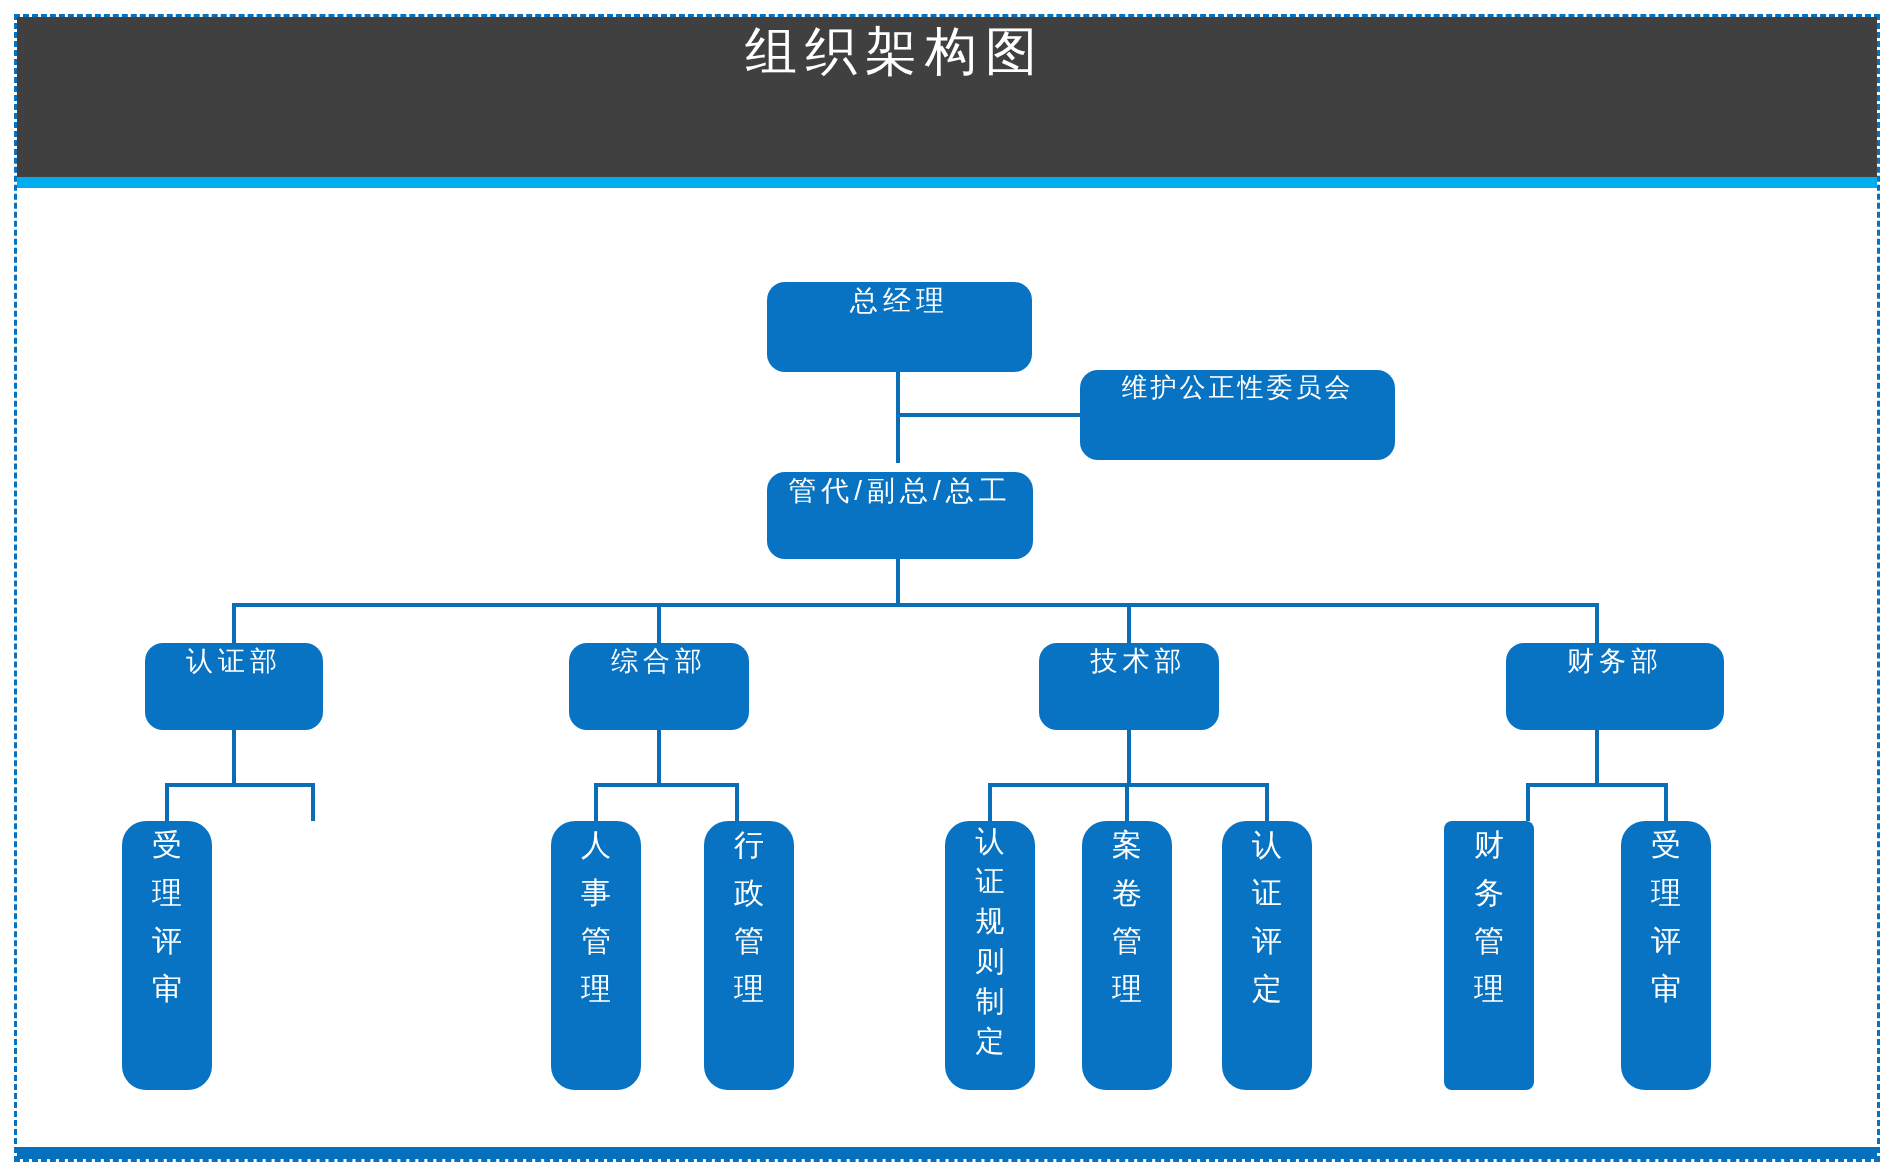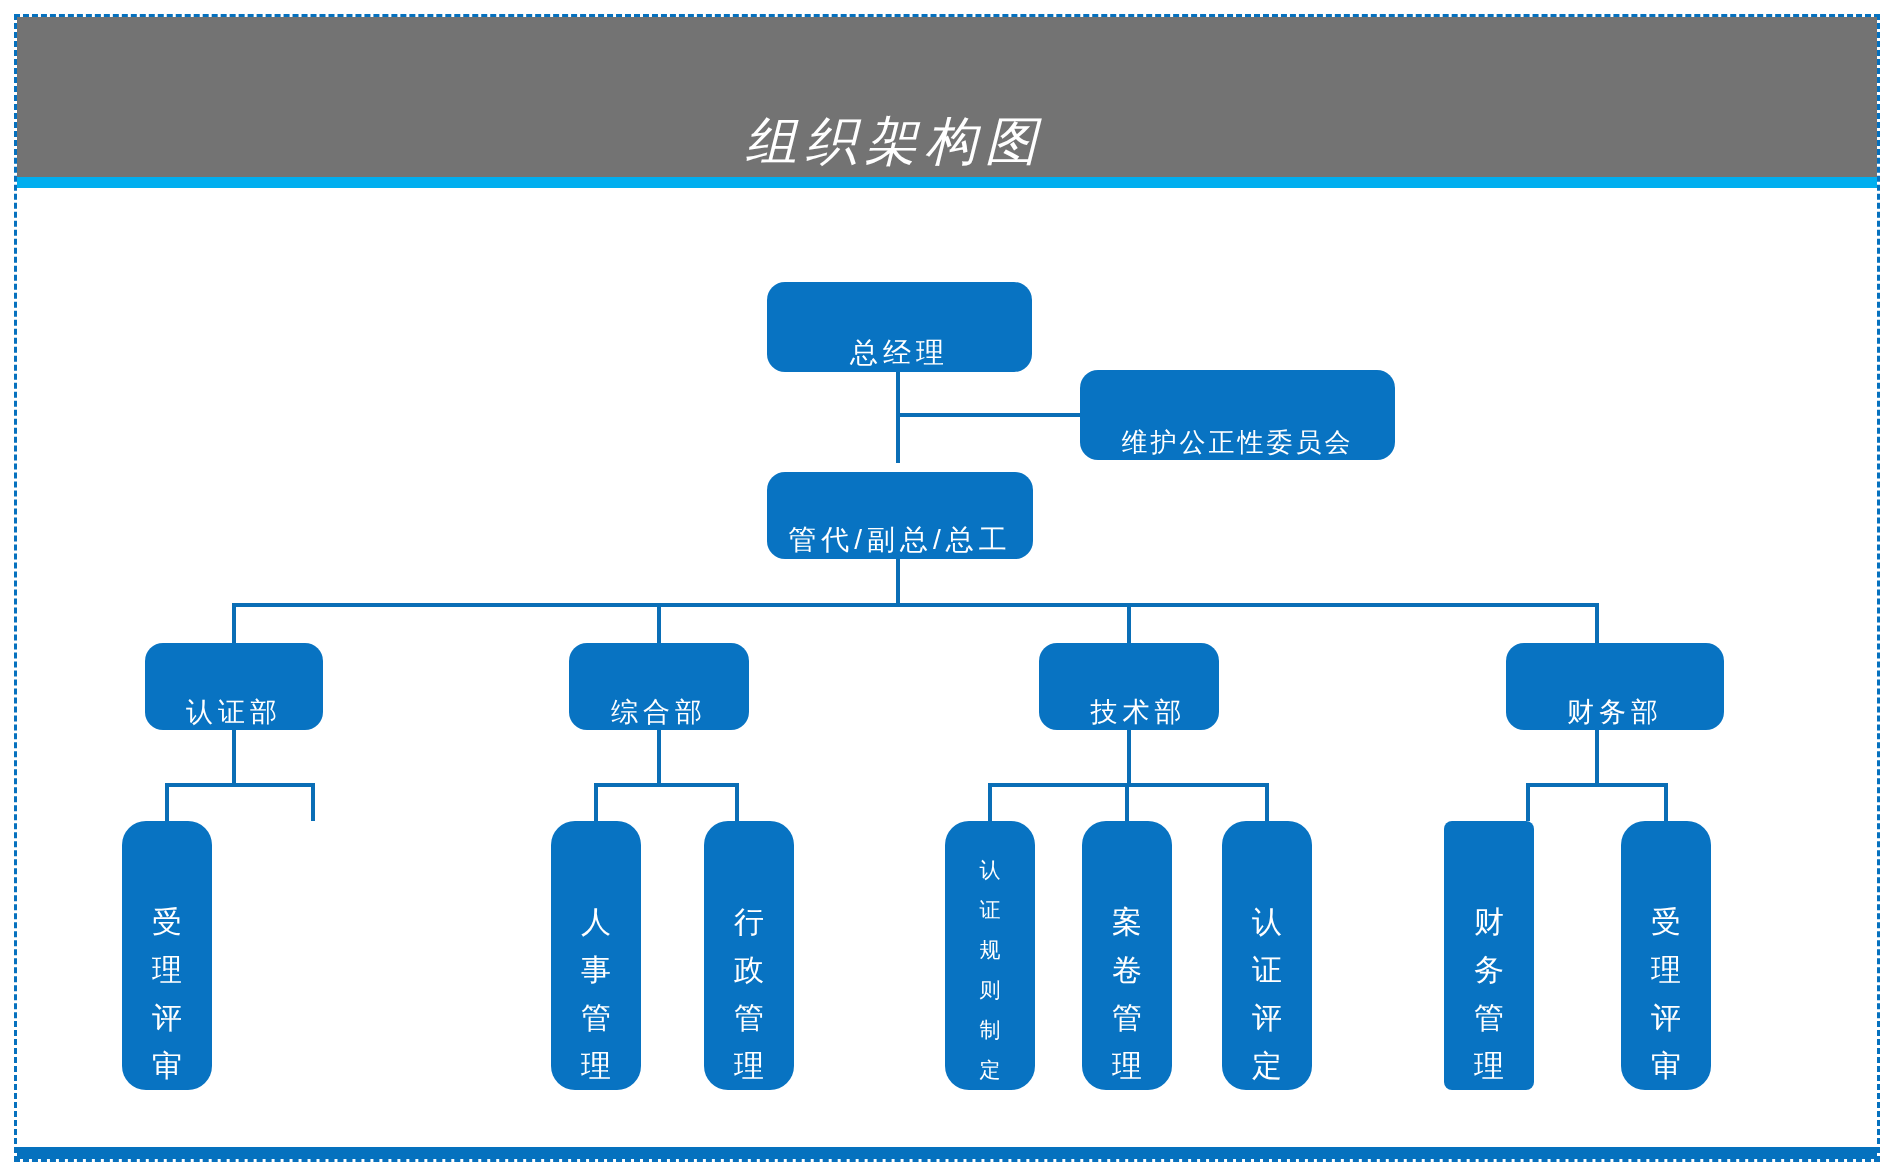--- a/index.html
+++ b/index.html
@@ -20,25 +20,24 @@
     position: absolute;
     left: 14px; top: 14px; right: 14px; bottom: 14px;
     border: 3px dashed #0671BE;
     pointer-events: none;
   }
   
   .header {
     position: absolute;
     left: 17px; right: 17px; top: 17px;
     height: 160px;
-    background: #737373;
+    background: #404040;
     display: flex;
-    align-items: flex-end;
+    align-items: flex-start;
     justify-content: center;
-    font-style: italic;
   }
   .header .title {
     color: #ffffff;
     font-size: 52px;
     letter-spacing: 8px;
     font-weight: 500;
     margin-right: 104px; 
     white-space: nowrap;
   }
   .stripe {
@@ -58,42 +57,42 @@
     position: absolute;
     background: #0A6EB6;
   }
   
   .node {
     position: absolute;
     background: #0873C2;
     color: #ffffff;
     border-radius: 18px;
     display: flex;
-    align-items: flex-end;
+    align-items: flex-start;
     justify-content: center;
     text-align: center;
     font-size: 28px;
     letter-spacing: 5px;
     box-sizing: border-box;
     cursor: default;
   }
   .node.small-gap { letter-spacing: 3px; font-size: 26px; }
   .node.dept { font-size: 27px; }
   .node.leaf {
     border-radius: 24px;
     font-size: 30px;
     letter-spacing: 0;
   }
   .leaf .stack {
     width: 1.05em;
     word-break: break-all;
     line-height: 48px;
     text-align: center;
   }
-  .leaf .stack.six { line-height: 40px; font-size: 21px; }
+  .leaf .stack.six { line-height: 40px; font-size: 29px; }
 
   
   #n-root      { left: 767px;  top: 282px; width: 265px; height: 90px; }
   #n-committee { left: 1080px; top: 370px; width: 315px; height: 90px; }
   #n-deputy    { left: 767px;  top: 463px; width: 266px; height: 87px; margin-top: 9px; }
 
   #n-dept-0 { left: 145px;  top: 643px; width: 178px; height: 87px; }
   #n-dept-1 { left: 569px;  top: 643px; width: 180px; height: 87px; }
   #n-dept-2 { left: 1039px; top: 643px; width: 180px; height: 87px; padding-left: 19px; }
   #n-dept-3 { left: 1506px; top: 643px; width: 218px; height: 87px; }

